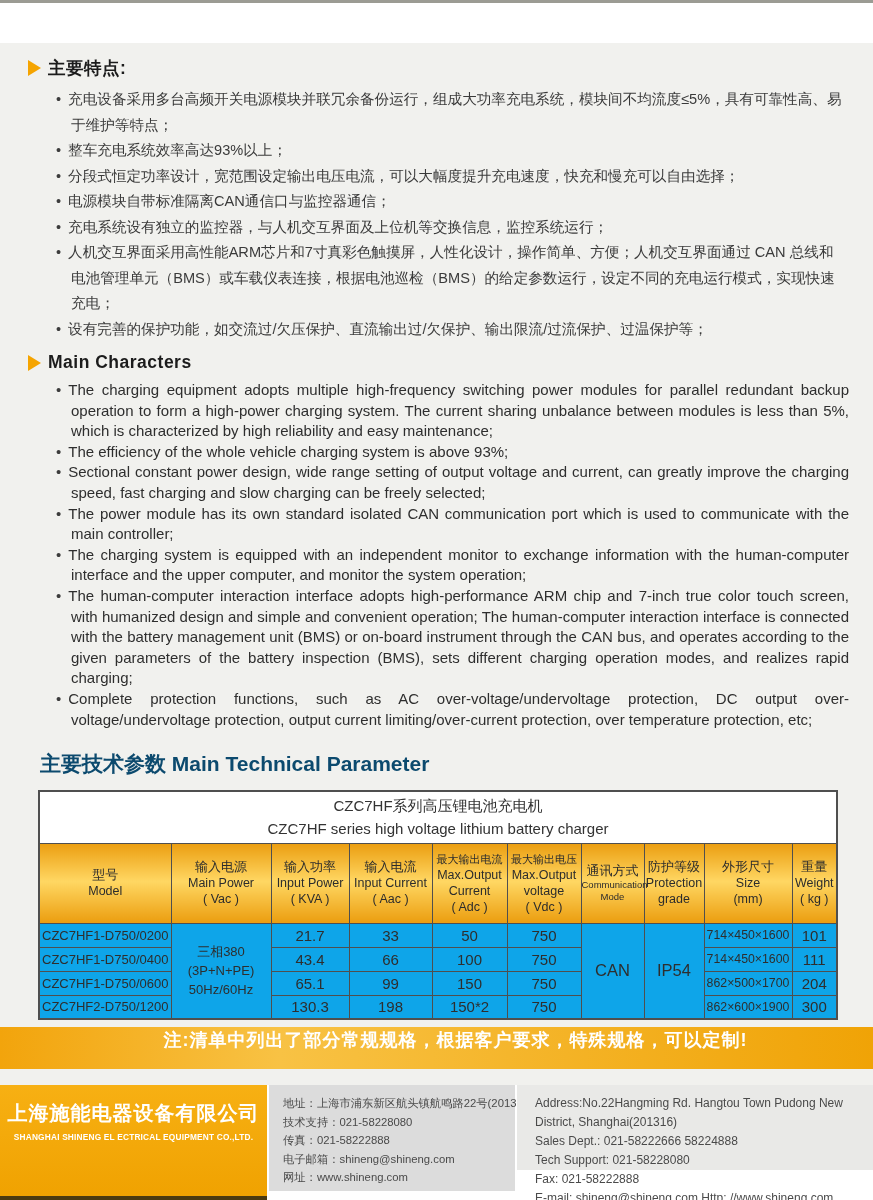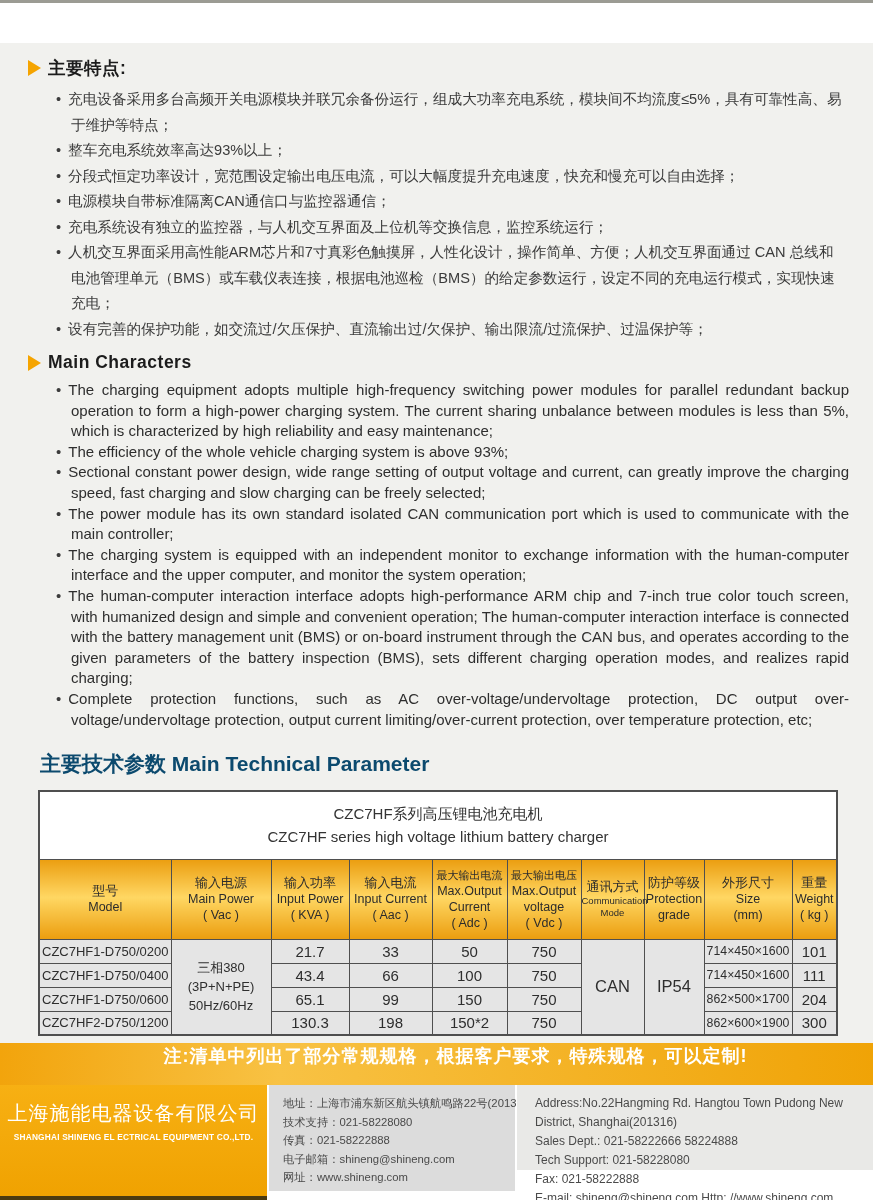--- a/index.html
+++ b/index.html
@@ -23,48 +23,48 @@
   ul.blist li { padding-left:15px; text-indent:-15px; }
   ul.blist li::before { content:"\2022"; margin-right:7px; color:#3c3c3c; }
   ul.cn li { font-size:14.6px; line-height:25.5px; color:#3a3a3a; }
   ul.en { margin-right:24px; }
   ul.en li { font-size:15px; line-height:20.6px; text-align:justify; color:#2e2e2e; }
   
   .tech-head { margin:20px 0 12px 40px; font-size:21px; font-weight:bold; color:#0c4a6e; }
   table.spec { margin-left:38px; width:798px; border-collapse:collapse; table-layout:fixed; background:#fff; }
   table.spec td, table.spec th { border:1px solid #4f4f4f; text-align:center; vertical-align:middle; font-weight:normal; }
   table.spec { border:2px solid #4f4f4f; }
-  .t-title td { height:68px; font-size:15px; color:#333; line-height:23px; background:#fff; }
+  .t-title td { height:52px; font-size:15px; color:#333; line-height:23px; background:#fff; }
   .t-head th {
     height:80px;
     background:linear-gradient(180deg,#eb9e10 0%,#ffd763 48%,#eb9e10 100%);
     color:#2c2c2c; font-size:12.5px; line-height:16px;
   }
   .t-head .h-zh { font-size:13px; }
   .t-head th.small-zh .h-zh { font-size:11px; }
   .t-head th.small-en .h-en { font-size:9.5px; line-height:12px; }
-  .t-row td { height:24px; font-size:15px; color:#2e2e2e; background:#e5e5e5; }
+  .t-row td { height:24px; font-size:15px; color:#2e2e2e; background:#0ea5e9; }
   .t-row td.c-model { font-size:13px; }
   .t-row td.c-size  { font-size:12.3px; }
   td.c-mainpower { font-size:13px; line-height:19px; color:#2e2e2e; }
   td.c-comm, td.c-prot { font-size:16.5px; color:#2e2e2e; }
   
   .banner {
     margin-top:7px; width:873px; height:42px;
     background:linear-gradient(90deg,#f2a40c 0%,#f8c244 32%,#f0a306 100%);
     color:#fff; padding:3px 0 0 38px;
   }
   .banner .b-cn { font-size:18px; font-weight:bold; letter-spacing:1px; line-height:20px;text-align:center; }
   
   .f-left {
     position:absolute; top:1085px; left:0; width:267px; height:111px;
     background:linear-gradient(180deg,#f7b013,#f0a201);
     text-align:center; padding-top:15px;
   }
-  .f-left .co-cn { color:#fff; font-size:20px; font-weight:normal; letter-spacing:1px; }
+  .f-left .co-cn { color:#fff; font-size:20px; font-weight:bold; letter-spacing:1px; }
   .f-left .co-en { color:#fff; font-size:8.3px; font-weight:bold; margin-top:5px; letter-spacing:0.2px; }
   .f-mid {
     position:absolute; top:1085px; left:269px; width:246px; height:106px;
     background:#dcdcdc; padding:9px 0 0 14px;
   }
   .f-mid .ln { font-size:11.3px; line-height:18.5px; color:#4a4a4a; white-space:nowrap; }
   .f-right {
     position:absolute; top:1085px; left:517px; width:356px; height:85px;
     background:#e9e9e7; padding:9px 10px 0 18px;
   }

